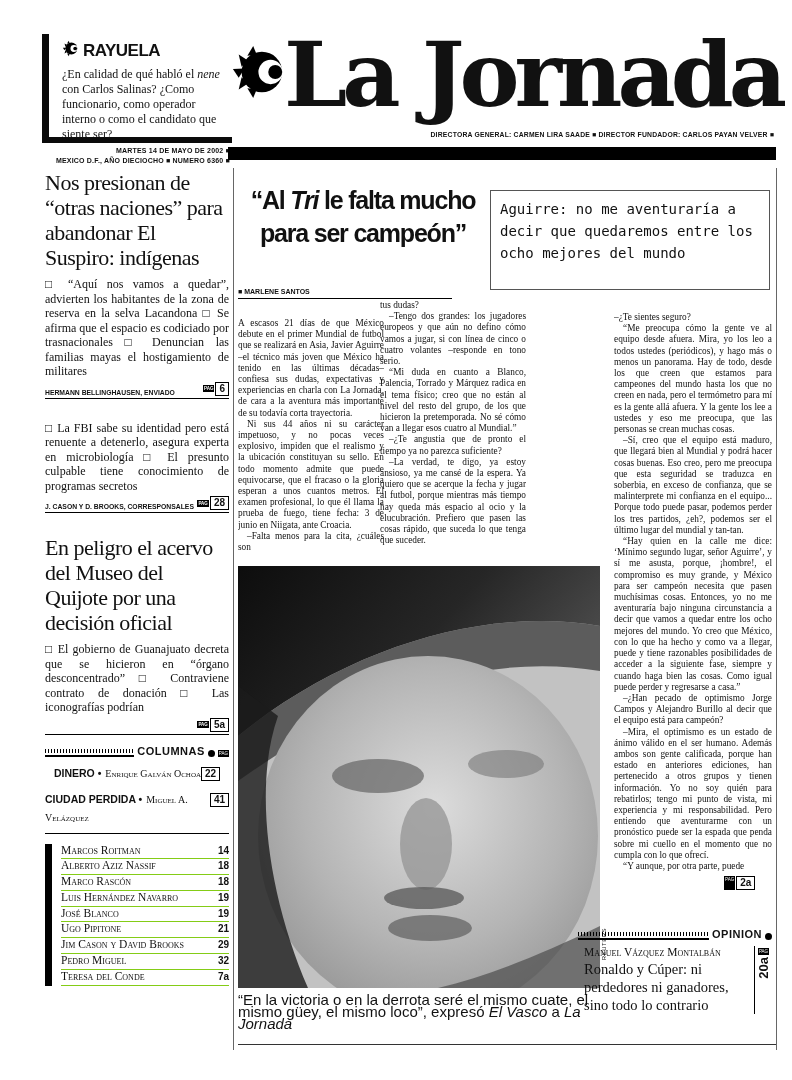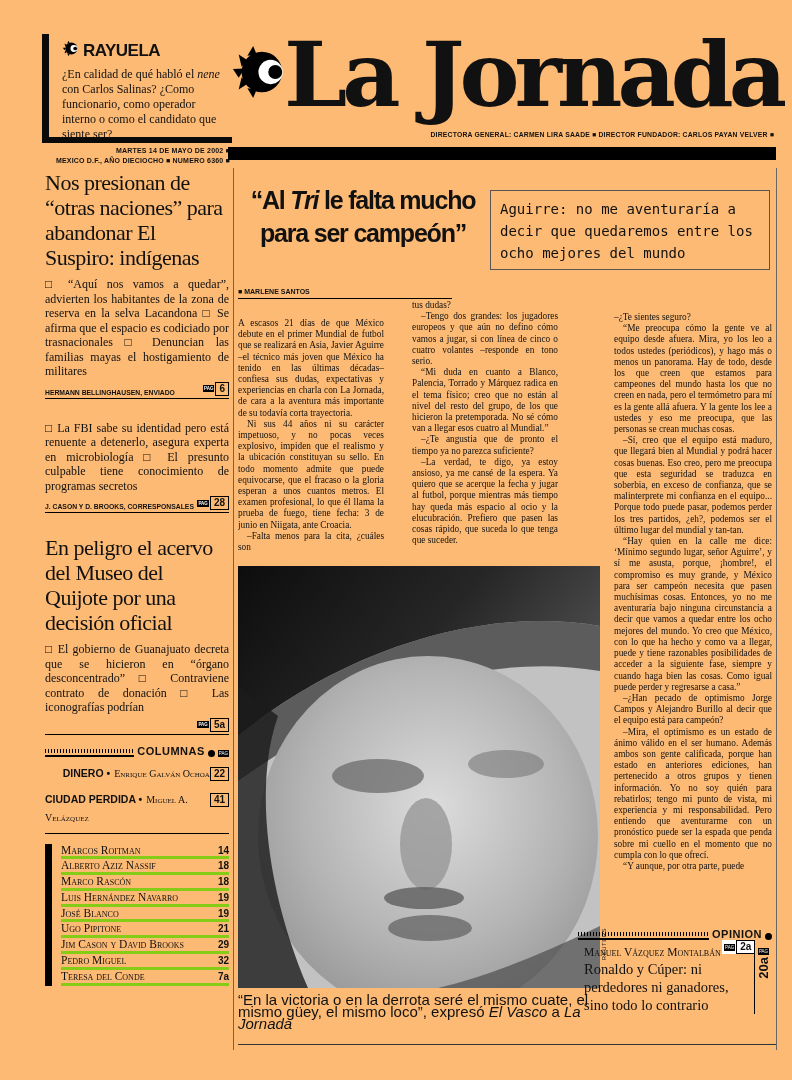--- a/index.html
+++ b/index.html
@@ -1,19 +1,19 @@
 <!DOCTYPE html>
 <html><head>
 <meta charset="utf-8">
 <style>
   * { margin:0; padding:0; box-sizing:border-box; }
   html,body { background:#e8e8e8; }
   #page {
     position:relative; width:792px; height:1080px; margin:0 auto;
-    background:#fdba74; overflow:hidden; color:#111;
+    background:#ffffff; overflow:hidden; color:#111;
     font-family:"Liberation Serif", serif;
   }
   
   .rayuela-rule-v { position:absolute; left:42px; top:34px; width:7px; height:108px; background:#0a0a0a; }
   .rayuela-rule-h { position:absolute; left:42px; top:137px; width:190px; height:6px; background:#0a0a0a; }
   .rayuela-box { position:absolute; left:62px; top:40px; width:168px; }
   .rayuela-head { display:flex; align-items:center; gap:4px; margin-bottom:6px; }
   .rayuela-title { font-family:"Liberation Sans", sans-serif; font-weight:bold; font-size:17px; letter-spacing:-0.5px; }
   .rayuela-text { font-size:12px; line-height:15px; }
   .dateline { position:absolute; left:30px; top:146px; width:200px; text-align:right;
@@ -38,45 +38,45 @@
   .pagebadge { display:inline-flex; align-items:center; gap:1px; }
   .pag-chip { background:#000; color:#fff; font-size:4.5px; padding:1px 1px; line-height:5px; font-family:"Liberation Sans", sans-serif; }
   .pag-num { border:1px solid #000; padding:0 3px; font-family:"Liberation Sans", sans-serif; font-weight:bold; font-size:10px; line-height:12px; }
   .sec-head { display:flex; align-items:flex-end; gap:3px; margin:4px 0 6px 0; }
   .sec-lead { flex:1; height:8px;
     background:
       repeating-linear-gradient(90deg,#000 0 1px,transparent 1px 3px) 0 0/100% 4px no-repeat,
       linear-gradient(#000,#000) 0 100%/100% 2px no-repeat; }
   .sec-label { font-family:"Liberation Sans", sans-serif; font-weight:bold; font-size:11px; letter-spacing:0.5px; }
   .sun-dot { display:inline-block; width:7px; height:7px; border-radius:50%; background:#000; }
-  .colrow { display:flex; align-items:baseline; justify-content:flex-end; margin-bottom:8px; }
+  .colrow { display:flex; align-items:baseline; justify-content:center; margin-bottom:8px; }
   .colrow-name { font-family:"Liberation Sans", sans-serif; font-weight:bold; font-size:10.5px; }
   .colrow-author { font-variant:small-caps; font-size:10px; }
   .left-divider { border-top:1px solid #000; margin:4px 0 10px 0; }
   .columnists { border-left:7px solid #000; padding-left:9px; margin-top:10px; }
   .cl-row { display:flex; justify-content:space-between; align-items:baseline;
-    border-bottom:3px solid #84cc16; height:15.8px; }
+    border-bottom:1px solid #84cc16; height:15.8px; }
   .cl-name { font-variant:small-caps; font-size:11.5px; }
   .cl-page { font-family:"Liberation Sans", sans-serif; font-weight:bold; font-size:10px; }
   
   .main-headline { position:absolute; left:238px; top:184px; width:250px; text-align:center;
     font-family:"Liberation Sans", sans-serif; font-weight:bold; font-size:25px; line-height:33px; letter-spacing:-1.2px; }
   .main-headline .it { font-style:italic; }
-  .quote-box { position:absolute; left:490px; top:190px; width:280px; height:80px;
+  .quote-box { position:absolute; left:490px; top:190px; width:280px; height:100px;
     border:1px solid #555; padding:7px 9px;
     font-family:"DejaVu Sans Mono", monospace; font-size:14px; line-height:22px; }
   .main-byline { position:absolute; left:238px; top:288px; width:214px;
     border-bottom:1.5px solid #000; padding-bottom:3px;
     font-family:"Liberation Sans", sans-serif; font-weight:bold; font-size:7px; }
   .bodycol { position:absolute; font-size:9.3px; line-height:11.2px; text-align:justify; overflow:hidden; }
   .bodycol p + p { text-indent:9px; }
   #col1 { left:238px; top:318px; width:146px; height:246px; }
-  #col2 { left:412px; top:300px; width:146px; height:266px; }
+  #col2 { left:380px; top:300px; width:146px; height:266px; }
   #col3 { left:614px; top:312px; width:158px; height:634px; }
-  .jump { position:absolute; left:722px; top:940px; display:flex; align-items:center; gap:1px; background:#fff; padding-left:2px; }
+  .jump { position:absolute; left:722px; top:876px; display:flex; gap:1px; background:#fff; padding-left:2px; }
   
   .photo { position:absolute; left:238px; top:566px; width:362px; height:422px; background:#b9b9b9; }
   .photo svg { display:block; }
   .photo-credit { position:absolute; left:601px; top:928px; writing-mode:vertical-rl; transform:rotate(180deg);
     font-family:"Liberation Sans", sans-serif; font-size:6px; letter-spacing:0.5px; color:#222; }
   .caption { position:absolute; left:238px; top:994px; width:372px;
     font-family:"Liberation Sans", sans-serif; font-size:15px; line-height:12px; }
   .caption .it { font-style:italic; }
   .bottom-rule { position:absolute; left:238px; top:1044px; width:538px; height:1px; background:#333; }
   

